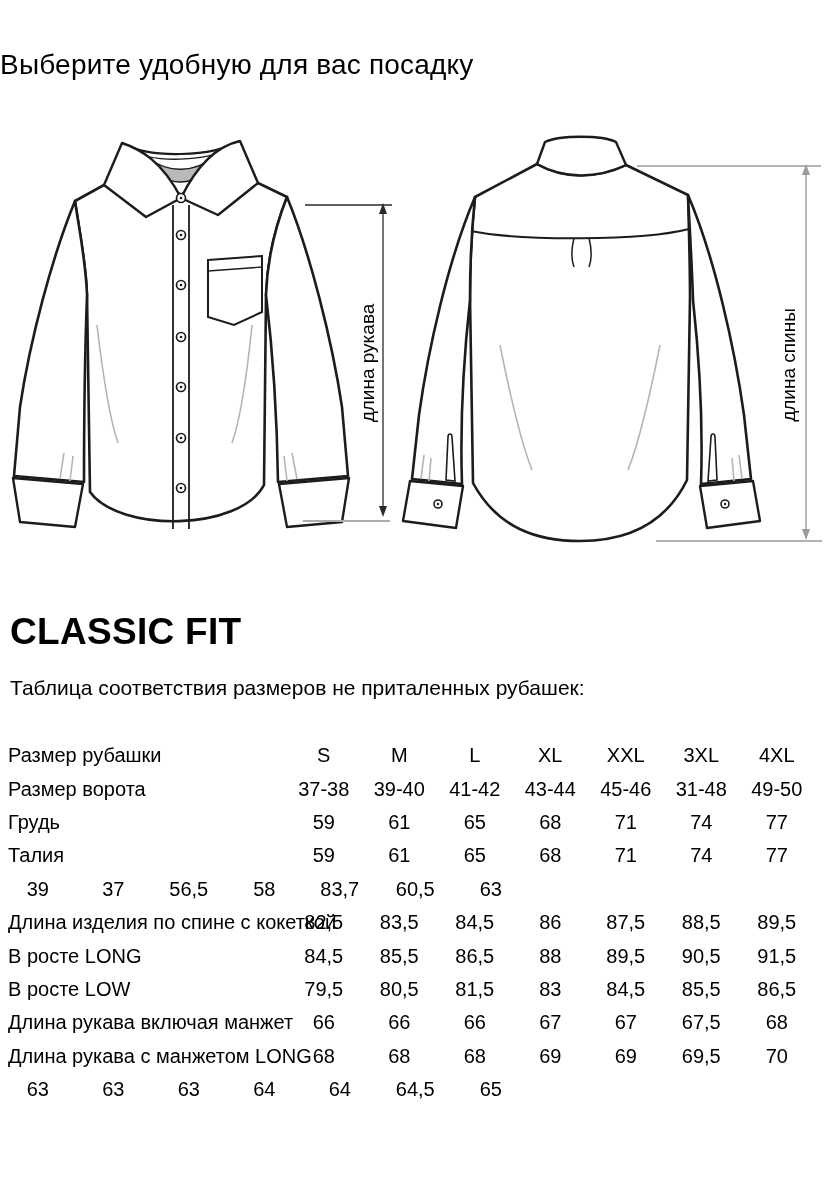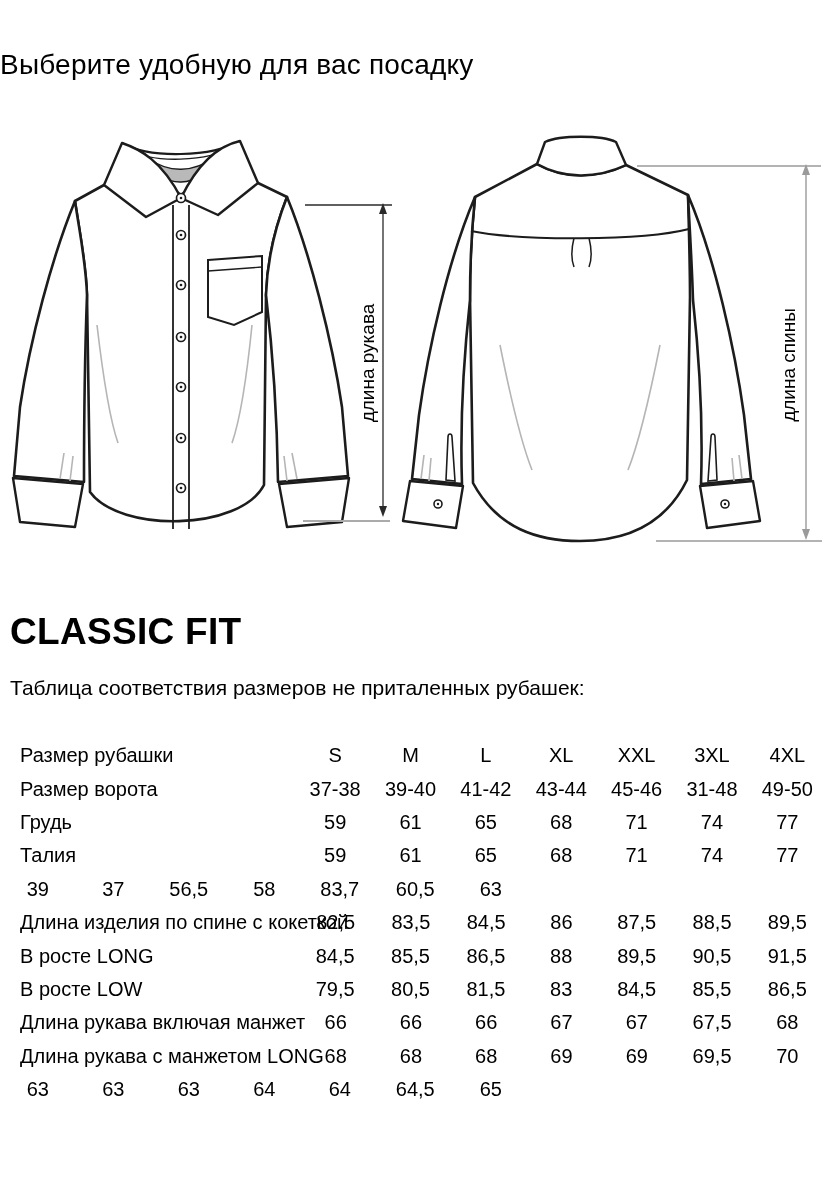--- a/index.html
+++ b/index.html
@@ -6,21 +6,21 @@
   .page{position:relative;width:825px;height:1200px;background:#fff;overflow:hidden;
         font-family:"Liberation Sans",sans-serif;color:#000;}
   .title{position:absolute;left:0;top:48px;width:825px;text-align:left;
          font-size:28px;line-height:34px;letter-spacing:0.2px;}
   .diagram{position:absolute;left:0;top:135px;width:825px;height:425px;}
   .heading{position:absolute;left:10px;top:611px;font-size:37px;font-weight:bold;
            letter-spacing:0.3px;}
   .subtitle{position:absolute;left:10px;top:656px;font-size:21px;margin-top:20px;}
   .size-table{position:absolute;left:0;top:739px;width:825px;font-size:20px;}
   .trow{display:flex;height:33.4px;align-items:center;}
-  .trow .lbl{width:278px;padding-left:20px;white-space:nowrap;}
+  .trow .lbl{width:278px;padding-left:8px;white-space:nowrap;}
   .trow .val{width:75.5px;text-align:center;white-space:nowrap;}
   svg text{font-family:"Liberation Sans",sans-serif;}
 </style>
 </head>
 <body>
 
 <div class="page">
 
   <div class="title">Выберите удобную для вас посадку</div>
 

